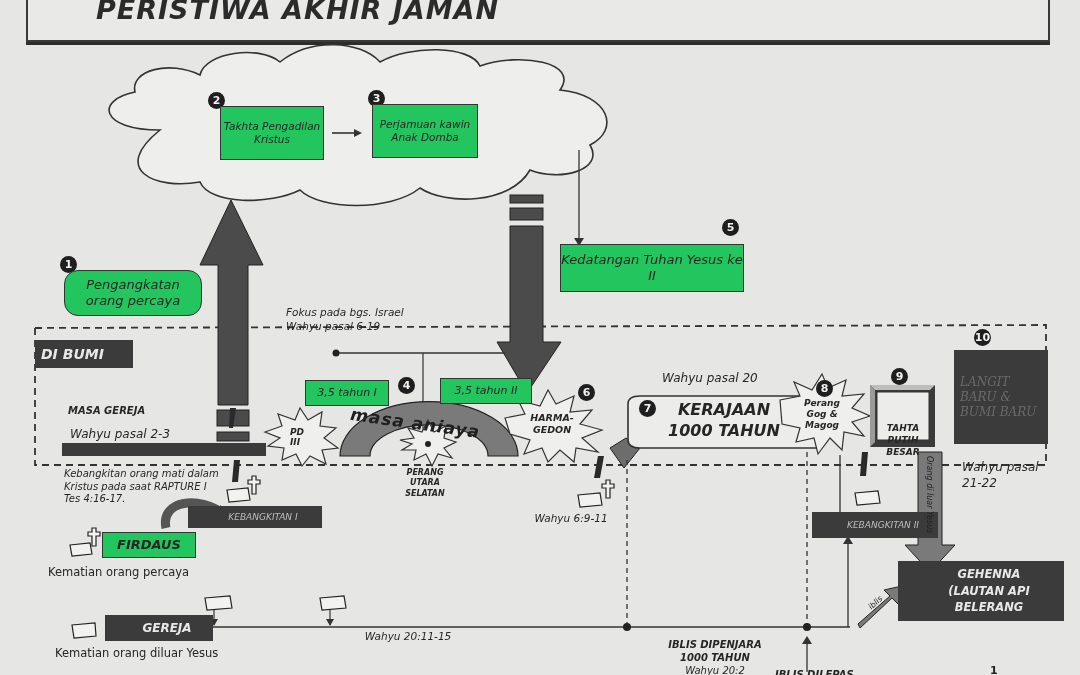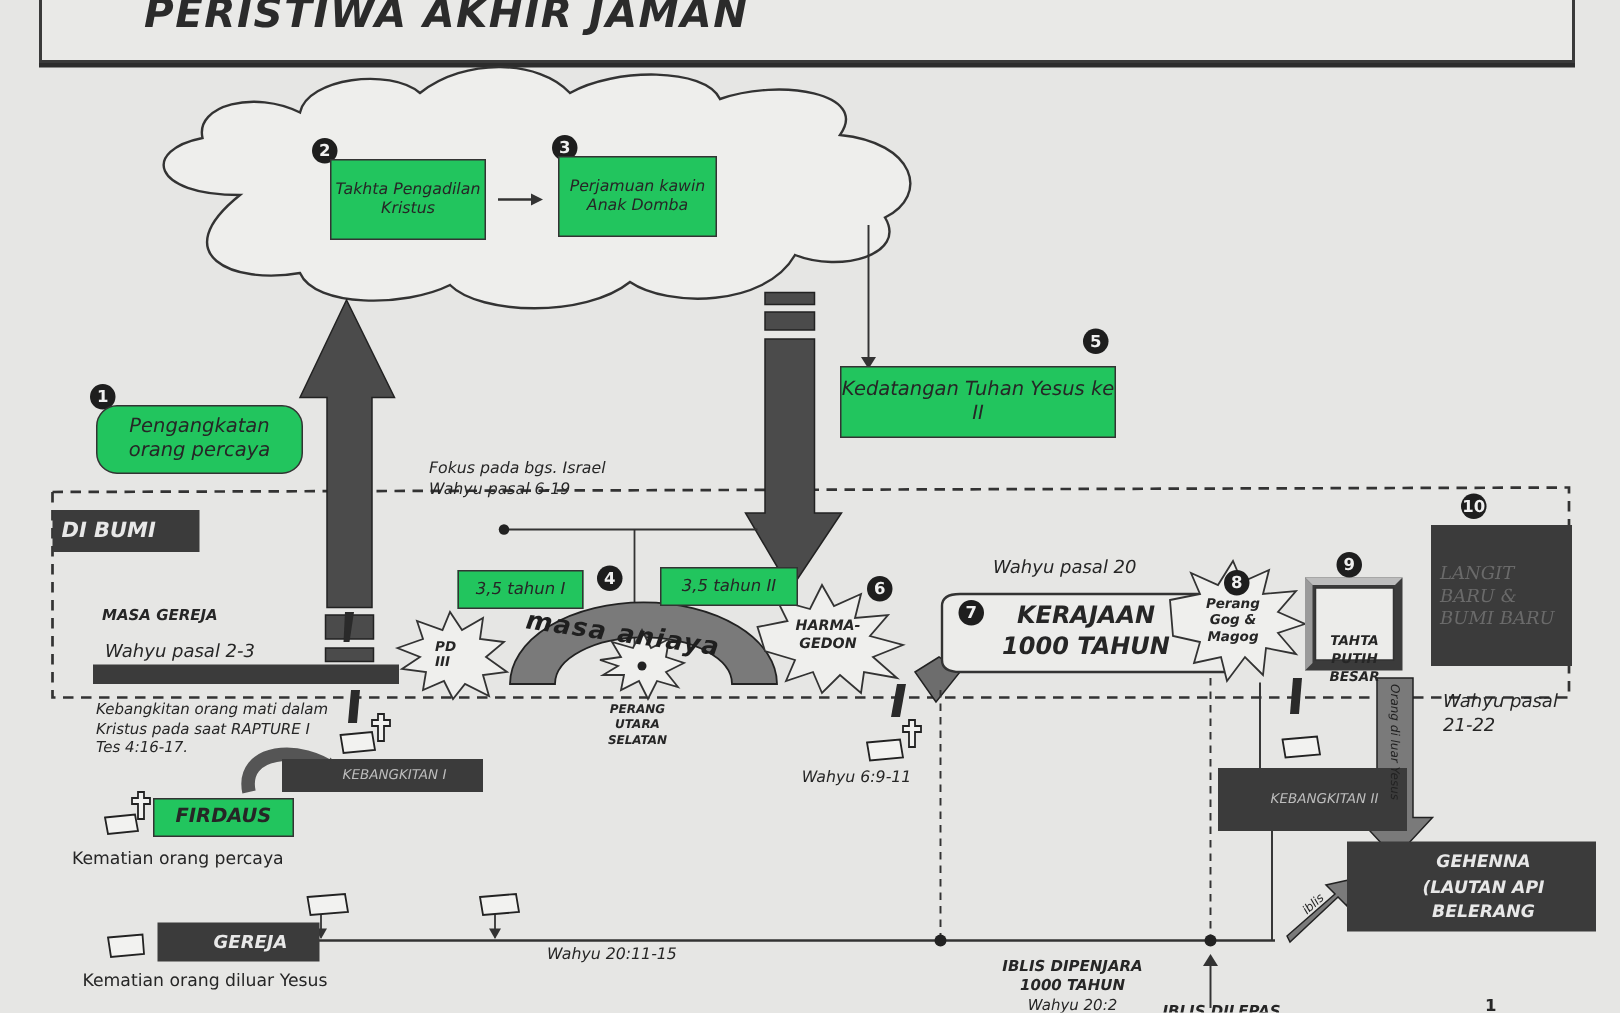--- a/index.html
+++ b/index.html
@@ -210,21 +210,21 @@
 <div class="lbl" style="left:64px; top:468px; font-size:10px; width:160px; line-height:1.25;">Kebangkitan orang mati dalam Kristus pada saat RAPTURE I Tes 4:16-17.</div>
 <div class="darkbox" style="left:188px; top:506px; width:118px; height:22px; font-size:9px; font-weight:normal; color:#bdbdbd;">KEBANGKITAN I</div>
 <div class="box" style="left:102px; top:532px; width:92px; height:24px; font-size:13px; font-weight:bold;">
   <span>FIRDAUS</span>
 </div>
 <div class="lbl" style="left:48px; top:565px; font-size:11.5px; font-style:normal;">Kematian orang percaya</div>
 
 <div class="lbl center" style="left:430px; top:512px; font-size:10.5px; width:282px; line-height:1.3;">
   <div>Wahyu 6:9-11</div>
 </div>
-<div class="darkbox" style="left:812px; top:512px; width:110px; height:42px; font-size:9px; font-weight:normal; color:#bdbdbd;">KEBANGKITAN II</div>
+<div class="darkbox" style="left:812px; top:512px; width:110px; height:26px; font-size:9px; font-weight:normal; color:#bdbdbd;">KEBANGKITAN II</div>
 
 <div class="darkbox" style="left:105px; top:615px; width:92px; height:26px; font-size:12px;">GEREJA</div>
 <div class="lbl" style="left:55px; top:646px; font-size:11.5px; font-style:normal;">Kematian orang diluar Yesus</div>
 
 <div class="lbl center" style="left:288px; top:630px; font-size:10.5px; width:240px; line-height:1.3;">
   <div>Wahyu 20:11-15</div>
 </div>
 
 <div class="lbl bold center" style="left:660px; top:638px; font-size:10px; width:110px; line-height:1.3;">
   <div>IBLIS DIPENJARA 1000 TAHUN</div>

